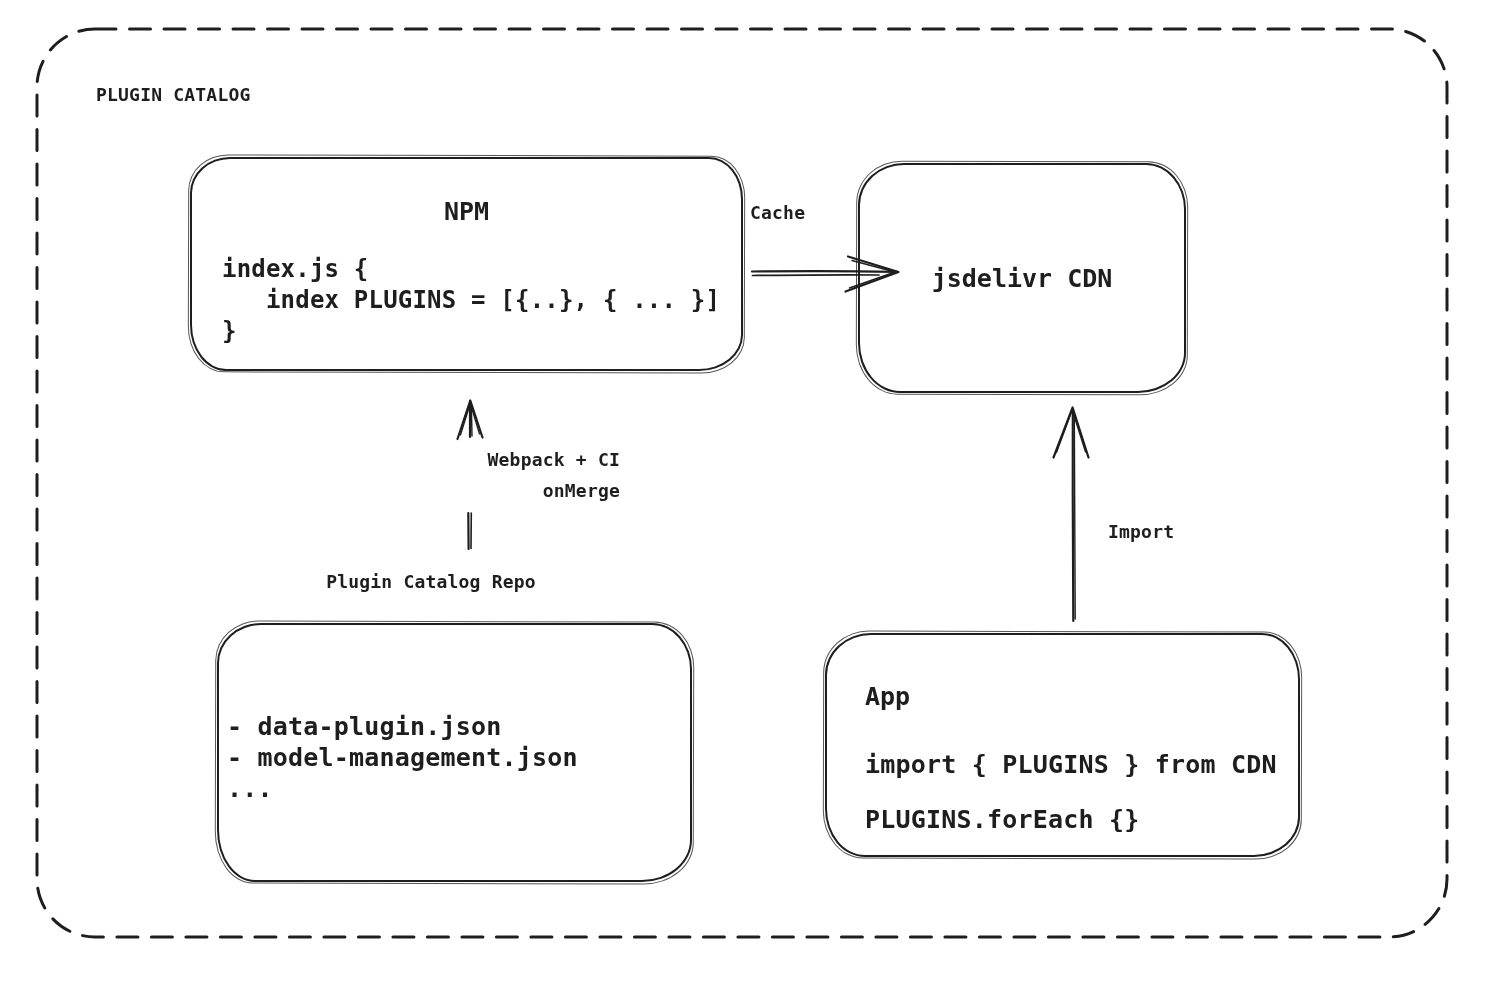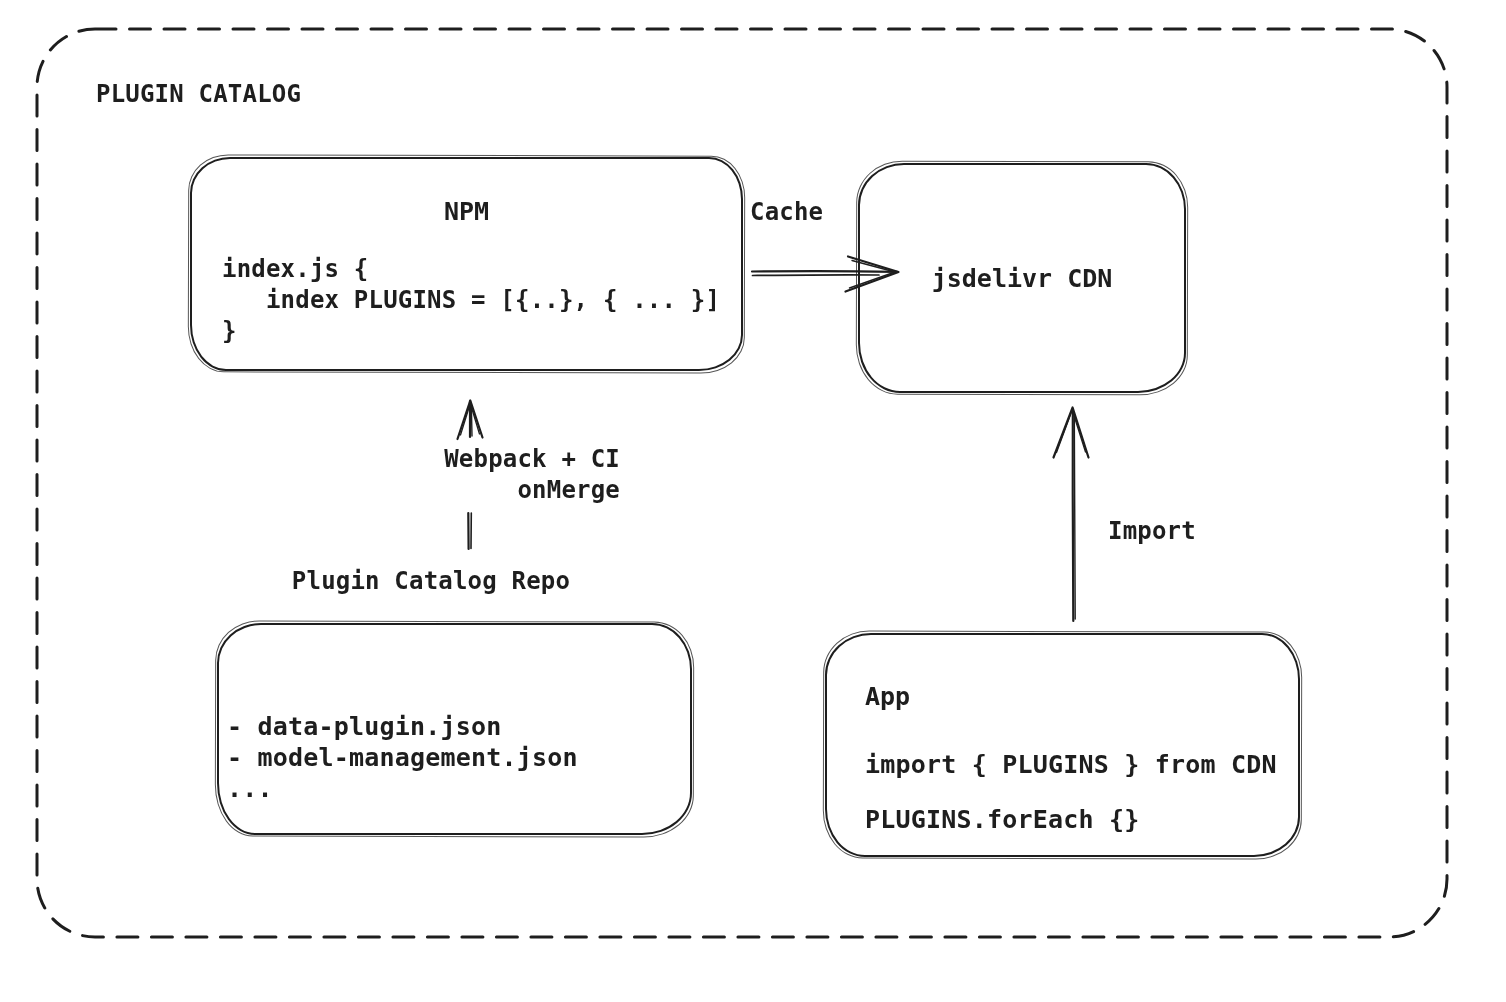--- a/index.html
+++ b/index.html
@@ -38,28 +38,28 @@
     border: 1.5px solid rgba(30,30,30,0.75);
     border-radius: inherit;
     transform: rotate(0.15deg);
     pointer-events: none;
   }
   .npm-box  { left: 190px; top: 157px; width: 553px; height: 214px;
               border-radius: 40px 34px 44px 36px / 36px 42px 36px 46px; }
   .cdn-box  { left: 858px; top: 163px; width: 328px; height: 230px;
               border-radius: 46px 40px 48px 42px / 42px 46px 40px 50px;
               display: flex; align-items: center; justify-content: center; }
-  .repo-box { left: 217px; top: 623px; width: 475px; height: 212px;
+  .repo-box { left: 217px; top: 623px; width: 475px; height: 259px;
               border-radius: 44px 40px 50px 38px / 40px 46px 42px 52px; }
   .app-box  { left: 825px; top: 633px; width: 475px; height: 224px;
               border-radius: 46px 38px 46px 40px / 42px 46px 40px 48px; }
 
   .t {
     position: absolute;
-    font-size: 24px;
+    font-size: 18px;
     line-height: 31px;
     font-weight: 600;
     white-space: pre;
     letter-spacing: 0.2px;
   }
   .code {
     font-size: 25px;
     line-height: 31px;
     font-weight: 600;
     white-space: pre;

